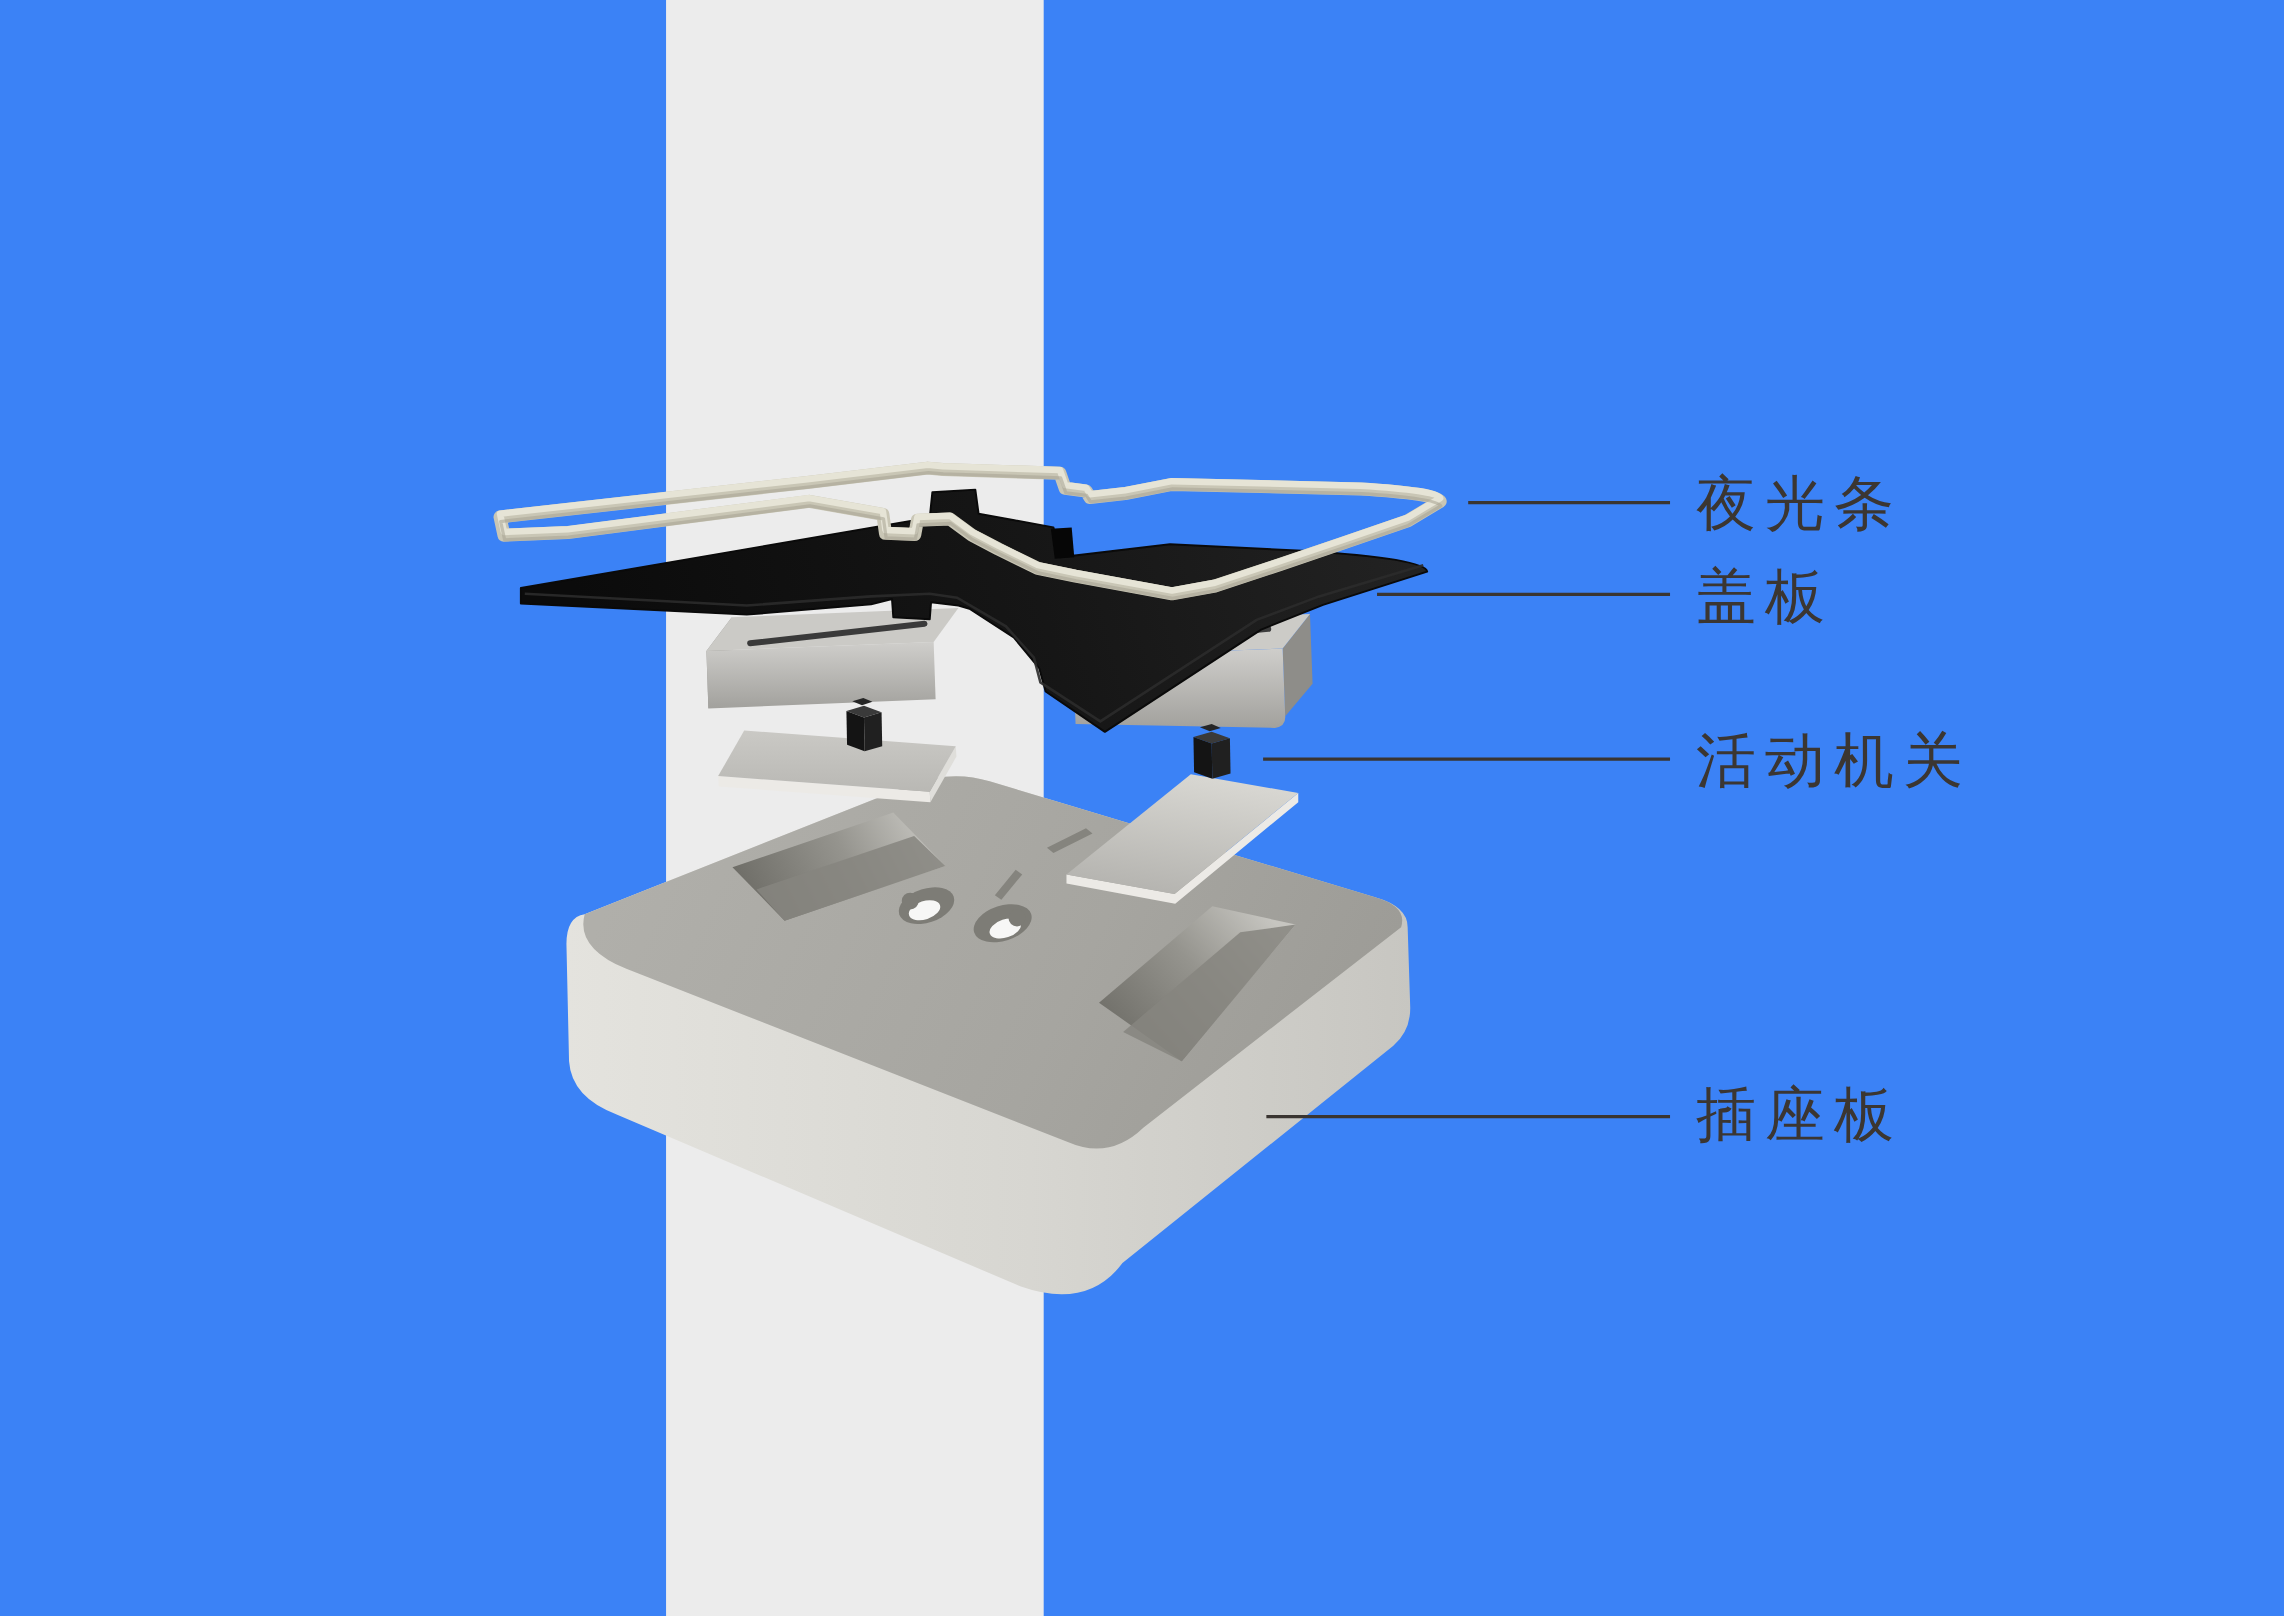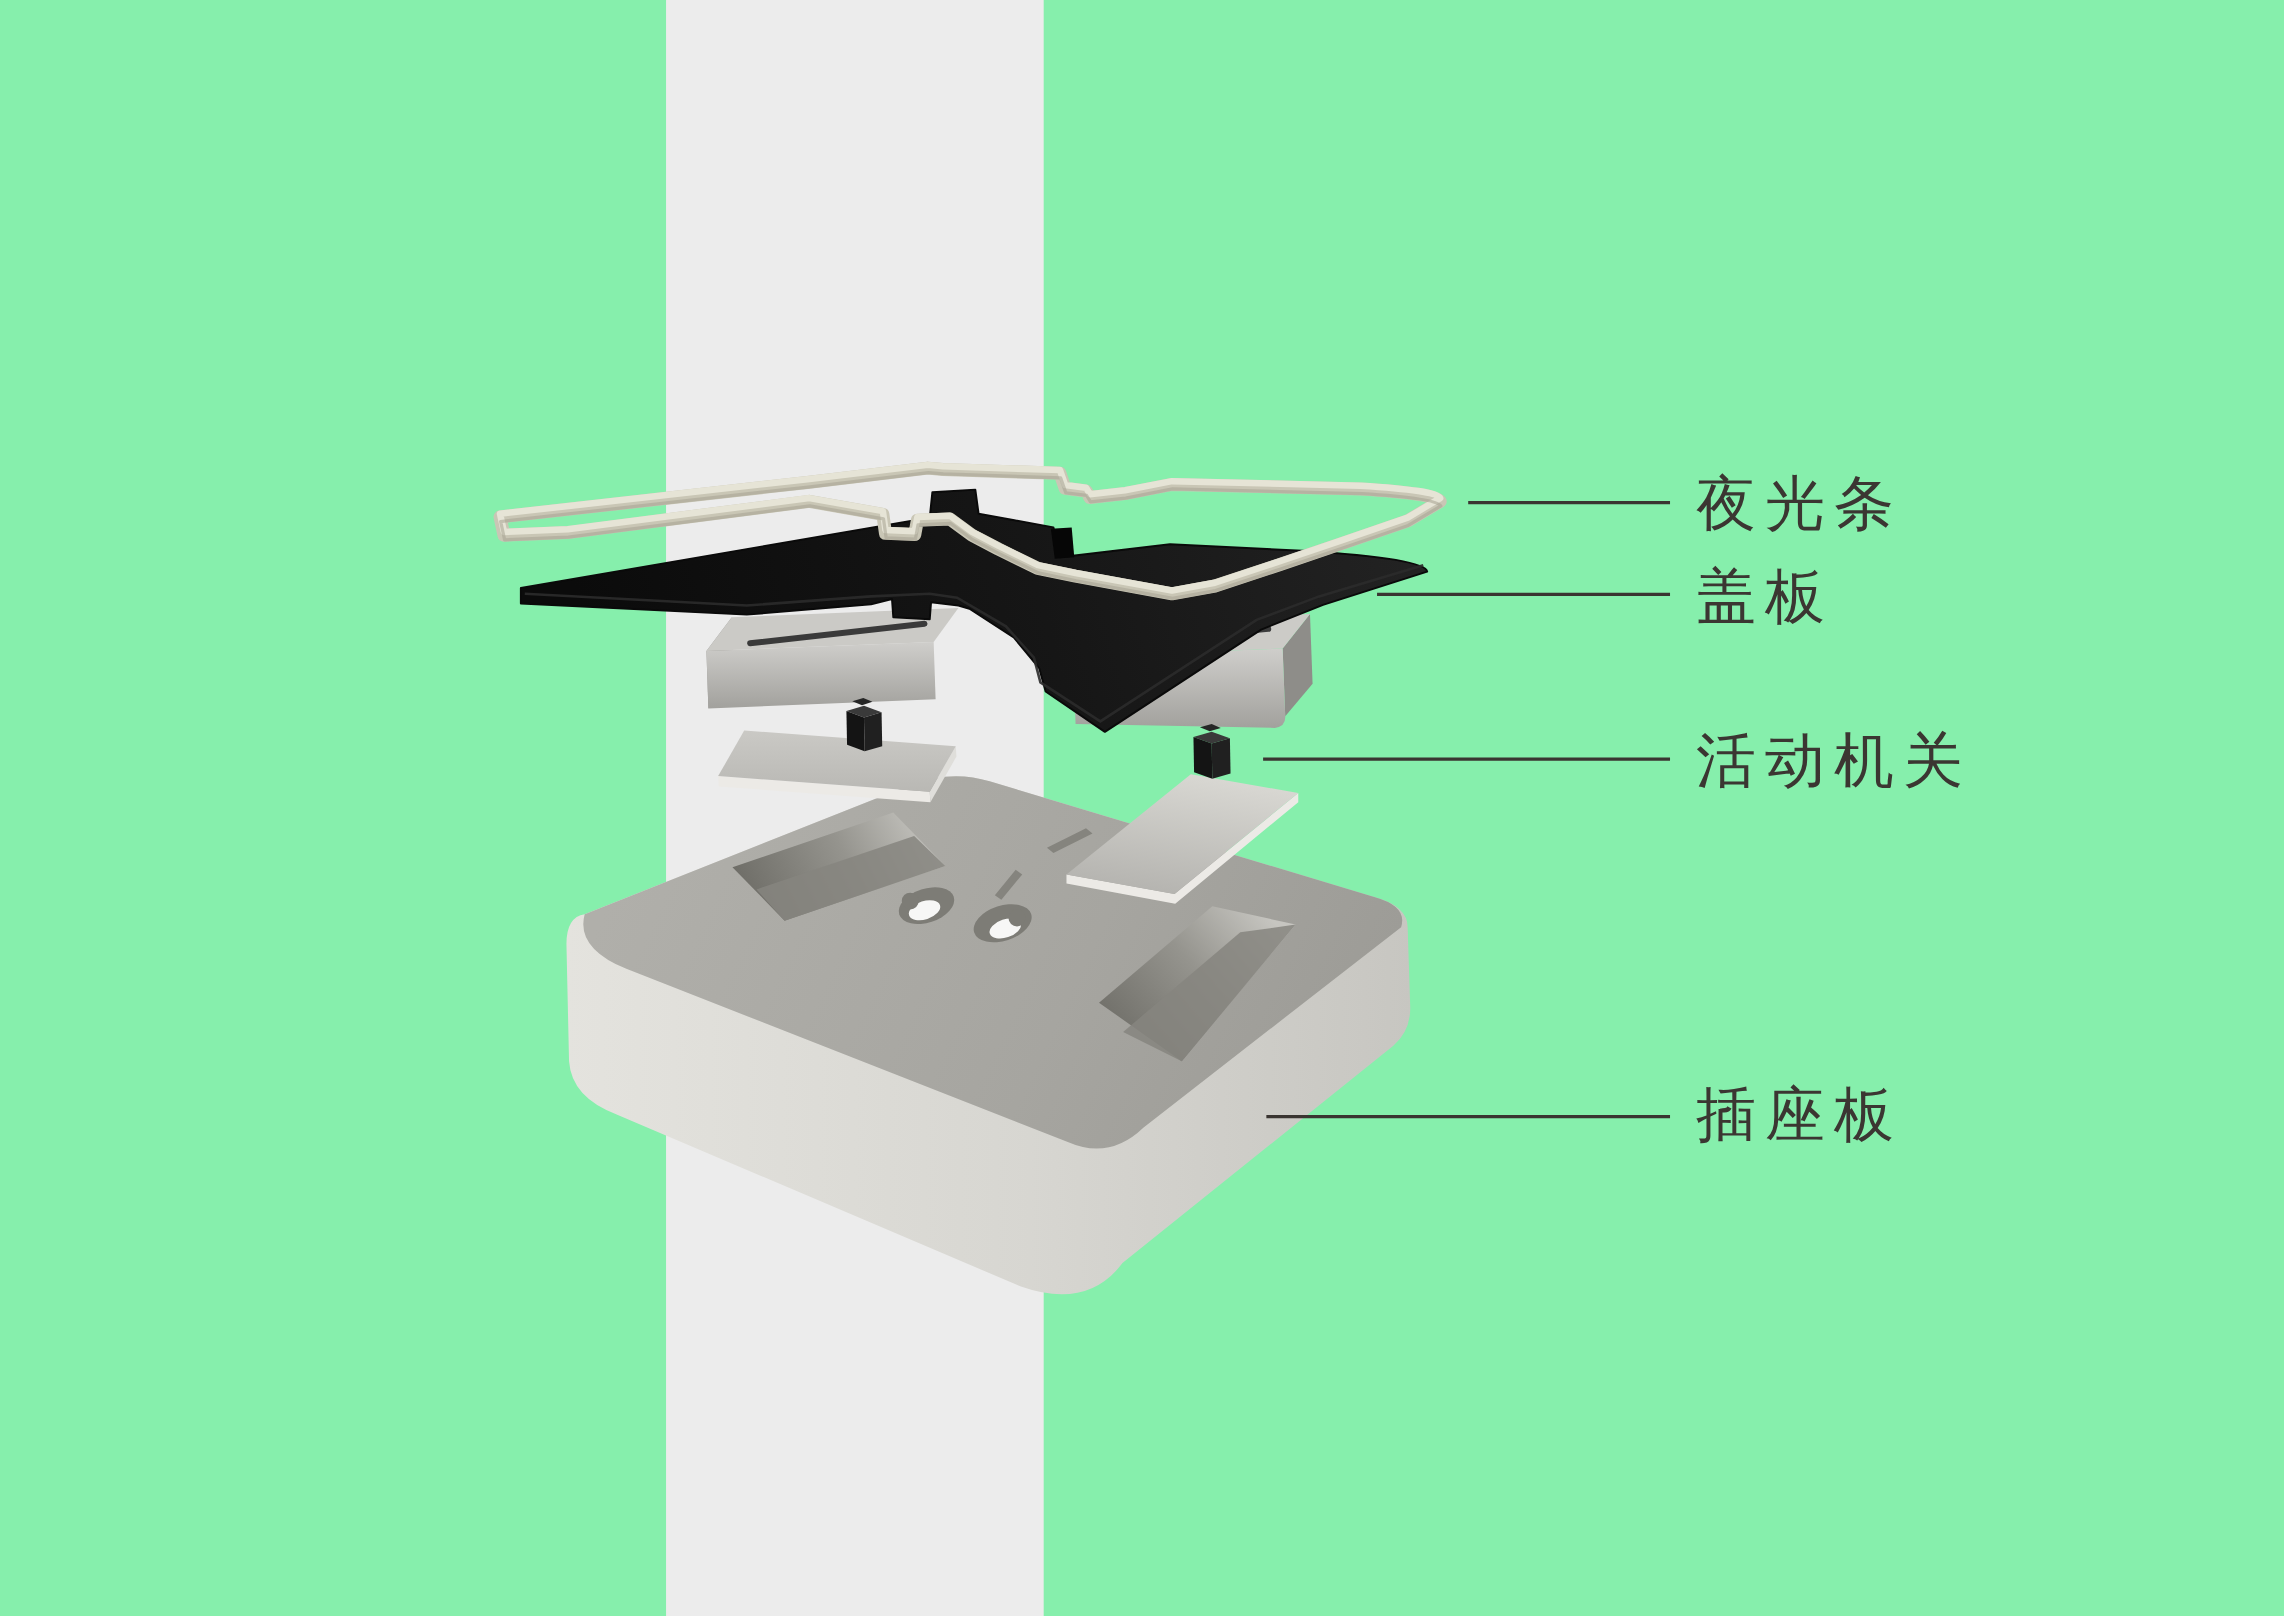--- a/index.html
+++ b/index.html
@@ -5,21 +5,21 @@
   html, body {
     margin: 0;
     padding: 0;
     background: #ffffff;
     font-family: "Liberation Sans", "DejaVu Sans", sans-serif;
   }
   #stage {
     position: relative;
     width: 2284px;
     height: 1616px;
-    background: #86efac;
+    background: #3b82f6;
     overflow: hidden;
   }
   svg { display: block; }
   .label-text {
     font-family: "Liberation Sans", "DejaVu Sans", sans-serif;
     font-size: 92px;
     letter-spacing: 14px;
     fill: #3b3632;
   }
 </style>

